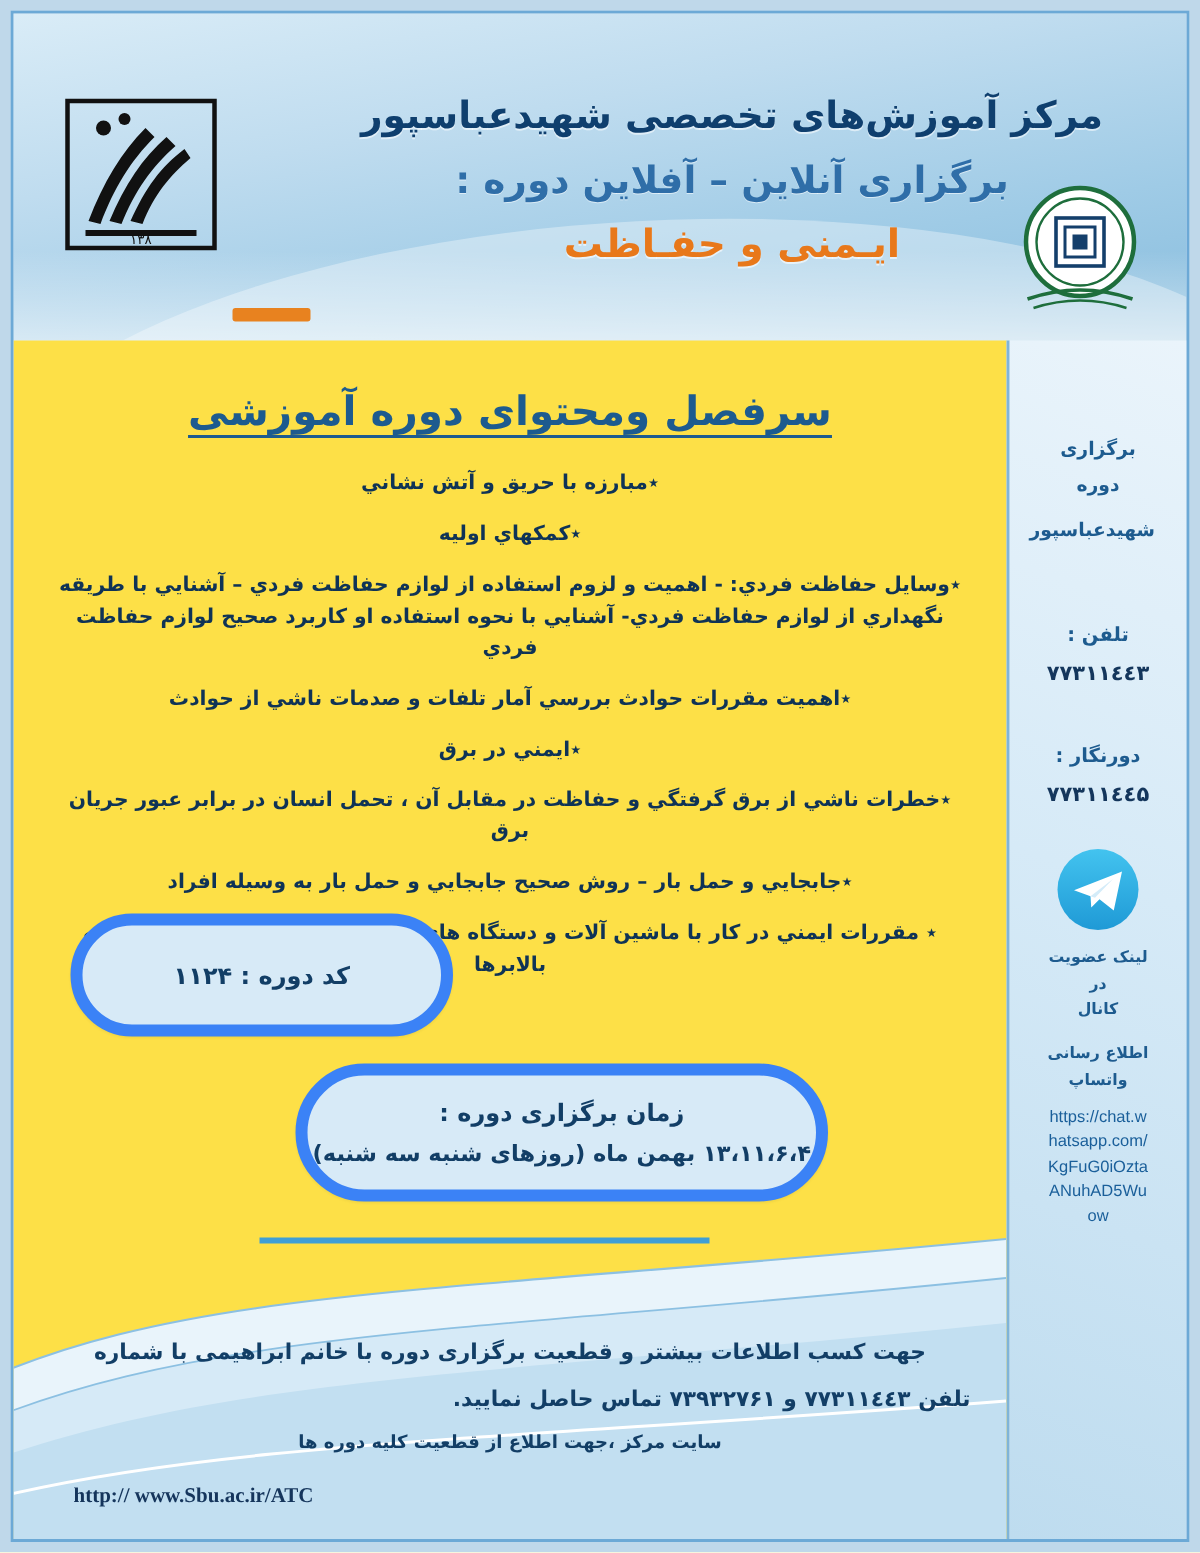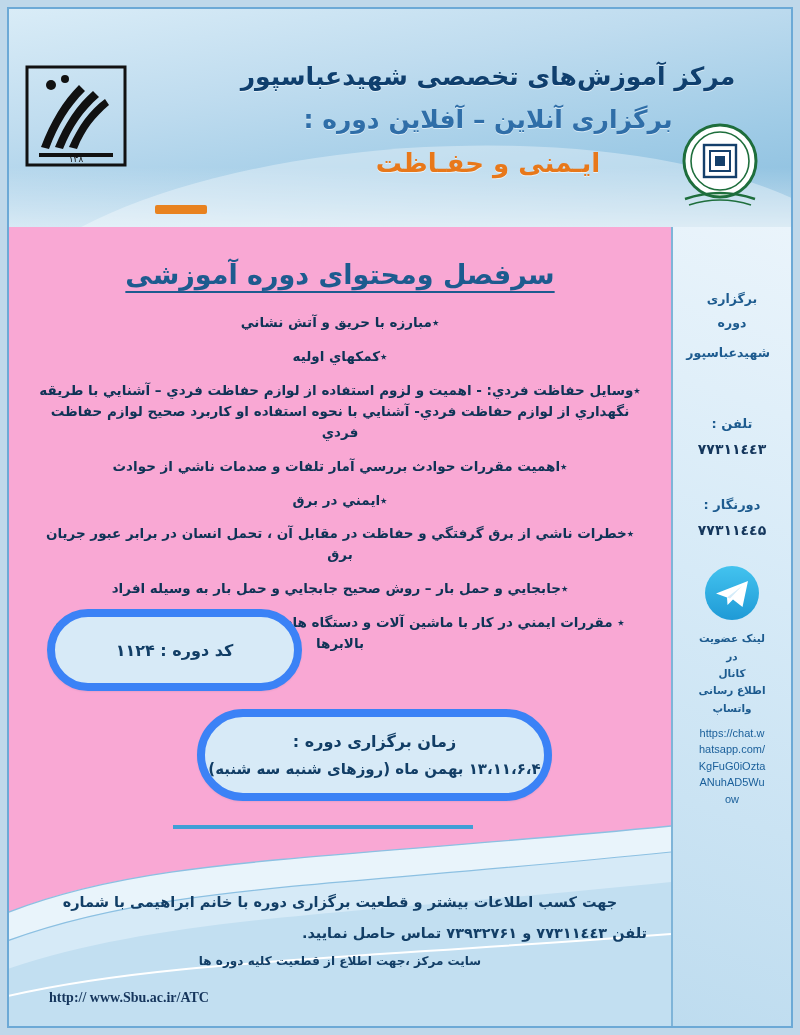--- a/index.html
+++ b/index.html
@@ -94,21 +94,21 @@
     font-weight: bold;
     color: #e8781a;
     letter-spacing: 2px;
     text-shadow: 0 1px 0 rgba(255,255,255,0.6);
   }
 
   
   .uni-logo {
     position: absolute;
     top: 52px;
-    left: 12px;
+    left: 30px;
     width: 110px;
     height: 110px;
     z-index: 5;
   }
   .uni-logo svg { display:block; }
 
   
   .atc-logo {
     position: absolute;
     top: 108px;
@@ -197,21 +197,21 @@
     font-family: "Liberation Sans", sans-serif;
   }
 
   
   .body-area {
     position: absolute;
     top: 227px;
     right: 129px;
     left: 9px;
     bottom: 9px;
-    background: #f9a8d4;
+    background: #fde047;
     overflow: hidden;
   }
 
   .content-title {
     margin-top: 32px;
     text-align: center;
     font-size: 27px;
     font-weight: bold;
     color: #1d5b8f;
     text-decoration: underline;
@@ -387,21 +387,21 @@
             </linearGradient>
           </defs>
           <circle cx="29" cy="29" r="27" fill="url(#tg)"></circle>
           <path d="M13 29.5 L45 17 L39.5 43 L30 35.5 L24.5 41 L24 33.5 Z" fill="#ffffff"></path>
           <path d="M24 33.5 L39 22 L27 34.5 Z" fill="#d4ecf9"></path>
         </svg>
       </div>
 
       <div class="sb-social">لینک   عضویت در</div>
       <div class="sb-social" style="margin-top:0">کانال</div>
-      <div class="sb-social" style="margin-top:0">اطلاع رسانی</div>
+      <div class="sb-social" style="margin-top:12px">اطلاع رسانی</div>
       <div class="sb-social" style="margin-top:0">واتساپ</div>
 
       <div class="sb-link">https://chat.whatsapp.com/KgFuG0iOztaANuhAD5Wuow</div>
     </div>
   </aside>
 
   <main class="body-area">
 
     <h1 class="content-title">سرفصل ومحتوای دوره آموزشی</h1>
 

